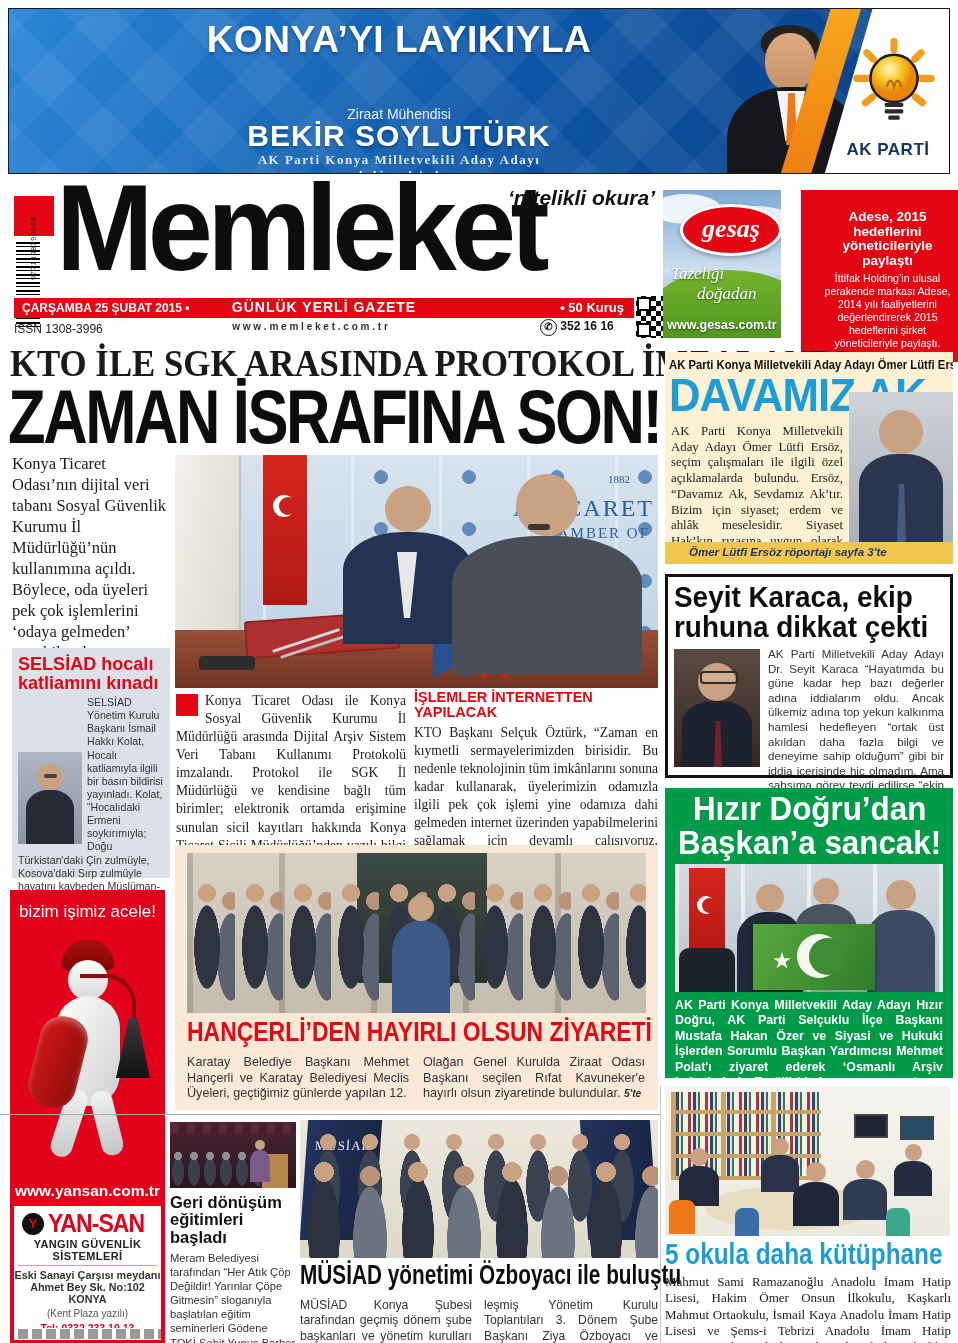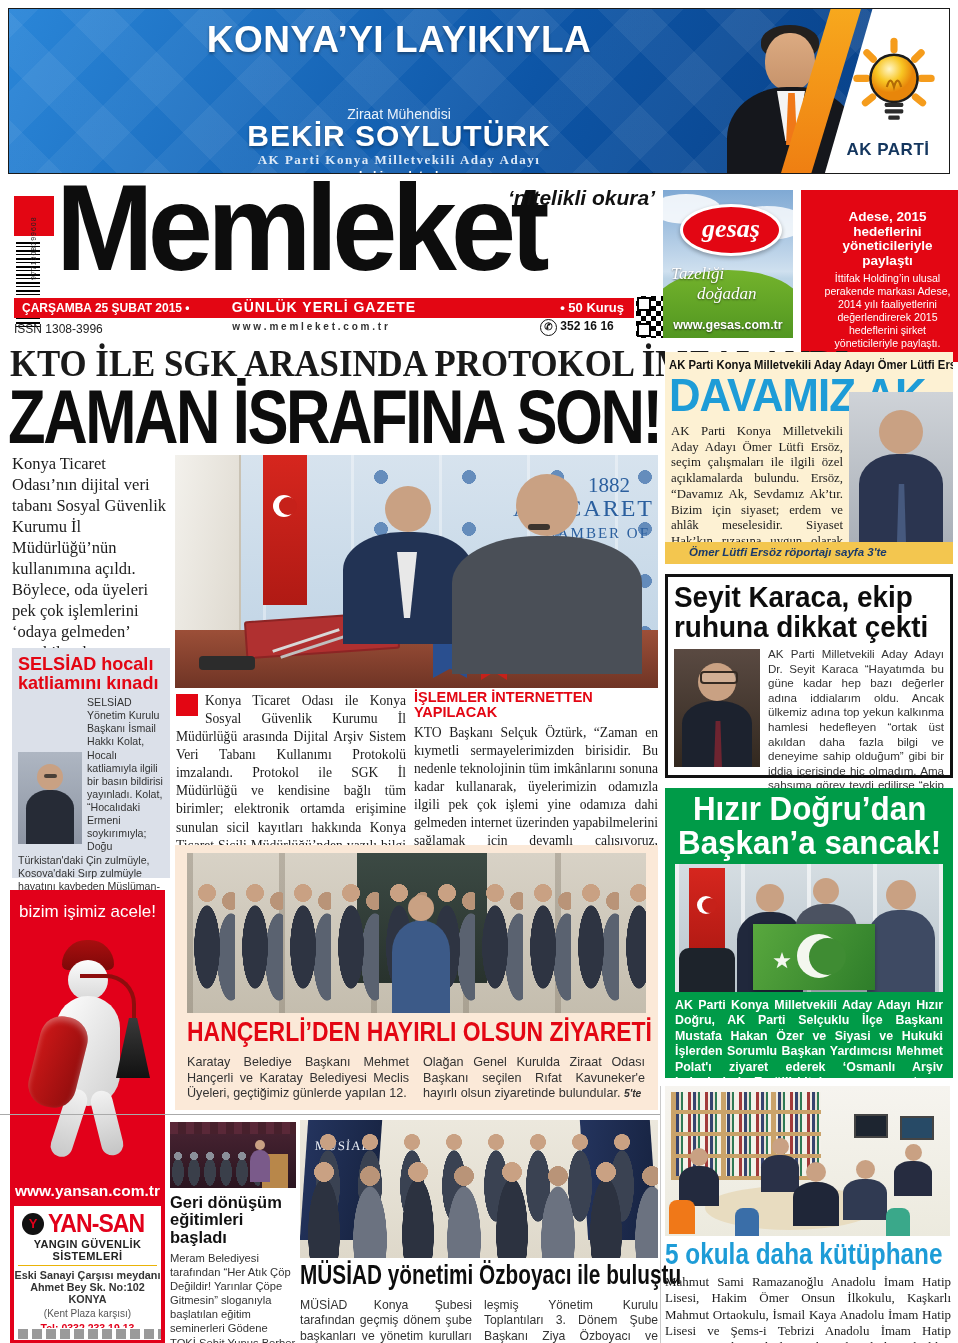--- a/index.html
+++ b/index.html
@@ -89,21 +89,21 @@
       <span>352 16 16</span>
     </div>
     <div class="abs" style="left:636px;top:116px;width:42px;height:42px;background:
          repeating-conic-gradient(#000 0 25%,#fff 0 50%);background-size:10px 10px;outline:2px solid #fff;">
       <div class="abs" style="left:1px;top:1px;width:10px;height:10px;border:2px solid #000;background:#fff;"></div>
       <div class="abs" style="right:1px;top:1px;width:10px;height:10px;border:2px solid #000;background:#fff;"></div>
       <div class="abs" style="left:1px;bottom:1px;width:10px;height:10px;border:2px solid #000;background:#fff;"></div>
     </div>
   </div>
 
-  <div class="abs" style="left:663px;top:190px;width:130px;height:148px;background:linear-gradient(#7fa9d4 0%,#cfe0ef 55%,#bcd4e6 60%);overflow:hidden;">
+  <div class="abs" style="left:663px;top:190px;width:118px;height:148px;background:linear-gradient(#7fa9d4 0%,#cfe0ef 55%,#bcd4e6 60%);overflow:hidden;">
     <div class="abs" style="left:-12px;top:4px;width:70px;height:30px;border-radius:50%;background:rgba(255,255,255,.85);"></div>
     <div class="abs" style="right:-14px;top:16px;width:80px;height:34px;border-radius:50%;background:rgba(255,255,255,.8);"></div>
     <div class="abs" style="left:-10px;bottom:-6px;width:150px;height:74px;border-radius:60% 60% 0 0;background:linear-gradient(#74b32c,#4f9420);"></div>
     <div class="abs" style="left:17px;top:14px;width:96px;height:46px;background:#e30613;border:3px solid #fff;border-radius:50%;box-shadow:0 2px 4px rgba(0,0,0,.3);">
       <span style="display:block;text-align:center;font-family:'Liberation Serif',serif;font-style:italic;font-weight:700;font-size:26px;color:#fff;line-height:44px;">gesaş</span>
     </div>
     <div class="abs ser" style="left:8px;top:74px;font-size:17px;font-style:italic;color:#fff;text-shadow:0 1px 2px rgba(0,0,0,.5);">Tazeliği</div>
     <div class="abs ser" style="left:34px;top:94px;font-size:17px;font-style:italic;color:#fff;text-shadow:0 1px 2px rgba(0,0,0,.5);">doğadan</div>
     <div class="abs" style="left:0;bottom:6px;width:100%;text-align:center;font-size:12.5px;font-weight:700;color:#fff;text-shadow:0 1px 2px rgba(0,0,0,.6);">www.gesas.com.tr</div>
   </div>
@@ -153,33 +153,33 @@
     <div class="abs" style="left:4px;top:316px;width:147px;height:122px;background:#fff;text-align:center;">
       <div style="margin-top:5px;">
         <span style="display:inline-block;vertical-align:middle;width:22px;height:22px;border-radius:50%;background:#111;color:#fff;font-weight:900;font-size:13px;line-height:22px;">
           <span style="color:#e2001a;">Y</span>
         </span>
         <span class="hl sx" style="display:inline-block;vertical-align:middle;font-size:25px;color:#e2001a;letter-spacing:-1px;transform:scaleX(.92);">YAN-SAN</span>
       </div>
       <div style="font-size:11px;font-weight:900;color:#222;letter-spacing:.4px;border-bottom:1px solid #eab308;padding-bottom:3px;margin:1px 4px 3px;">YANGIN GÜVENLİK SİSTEMLERİ</div>
       <div style="font-size:10.8px;font-weight:700;color:#333;">Eski Sanayi Çarşısı meydanı</div>
       <div style="font-size:10.8px;font-weight:700;color:#333;">Ahmet Bey Sk. No:102 KONYA</div>
-      <div style="font-size:10px;color:#555;margin:3px 0;">(Kent Plaza karşısı)</div>
+      <div style="font-size:10px;color:#555;margin:3px 0;">(Kent Plaza yazılı)</div>
       <div style="font-size:10.5px;font-weight:700;color:#e2001a;margin-top:2px;">Tel: 0332 233 19 13</div>
       <div style="font-size:10.5px;font-weight:700;color:#e2001a;">Fax: 0332 235 54 14</div>
     </div>
     <div class="abs" style="left:4px;top:438px;width:147px;height:12px;background:#fff;
          background-image:repeating-linear-gradient(90deg,#9a9a9a 2px 12px,#fff 12px 16px);background-size:146px 10px;background-position:2px 1px;background-repeat:no-repeat;"></div>
   </div>
 
   <div class="photo" style="left:175px;top:455px;width:483px;height:233px;background:linear-gradient(#d7e3ee,#bdd2e4);">
     <div class="abs" style="inset:0;
          background-image:radial-gradient(7px at 30px 22px,#4a78b0 98%,transparent),repeating-linear-gradient(90deg,rgba(255,255,255,.45) 0 3px,transparent 3px 88px);
          background-size:88px 52px,auto;opacity:.8;"></div>
-    <div class="abs ser" style="right:28px;top:18px;font-size:21px;color:#2b5f9e;">1882</div>
+    <div class="abs ser" style="right:28px;top:18px;font-size:11px;color:#2b5f9e;">1882</div>
     <div class="abs ser" style="right:4px;top:40px;font-size:24px;color:#2b5f9e;letter-spacing:2px;">A TİCARET</div>
     <div class="abs ser" style="right:8px;top:70px;font-size:15px;color:#2b5f9e;letter-spacing:2px;">HAMBER OF</div>
     <div class="abs" style="left:0;top:0;width:64px;height:180px;background:linear-gradient(100deg,#f3f1ec,#ded9cf);border-right:2px solid #c9c2b4;"></div>
     <div class="abs" style="left:88px;top:0;width:44px;height:150px;background:linear-gradient(#d6261e,#b01a14);">
       <div class="abs" style="left:10px;top:40px;width:22px;height:22px;border-radius:50%;background:#fff;"></div>
       <div class="abs" style="left:16px;top:42px;width:18px;height:18px;border-radius:50%;background:#c6211a;"></div>
     </div>
     <div class="abs" style="left:0;bottom:0;width:100%;height:58px;background:linear-gradient(#9c4f38,#6f3425);"></div>
     <div class="abs" style="left:70px;bottom:34px;width:150px;height:34px;background:#b03030;border:2px solid #8c2424;transform:rotate(-4deg);border-radius:3px;"></div>
     <div class="abs" style="left:96px;bottom:46px;width:70px;height:3px;background:#d8d8d8;transform:rotate(-18deg);"></div>

